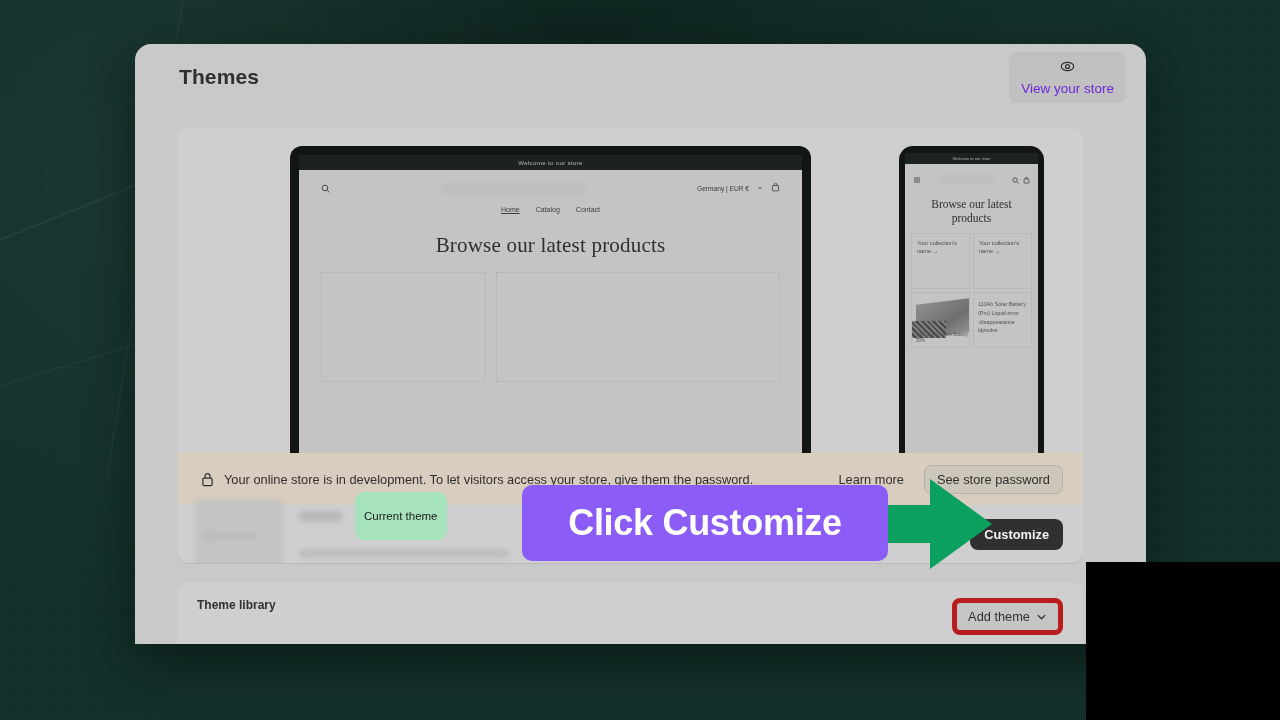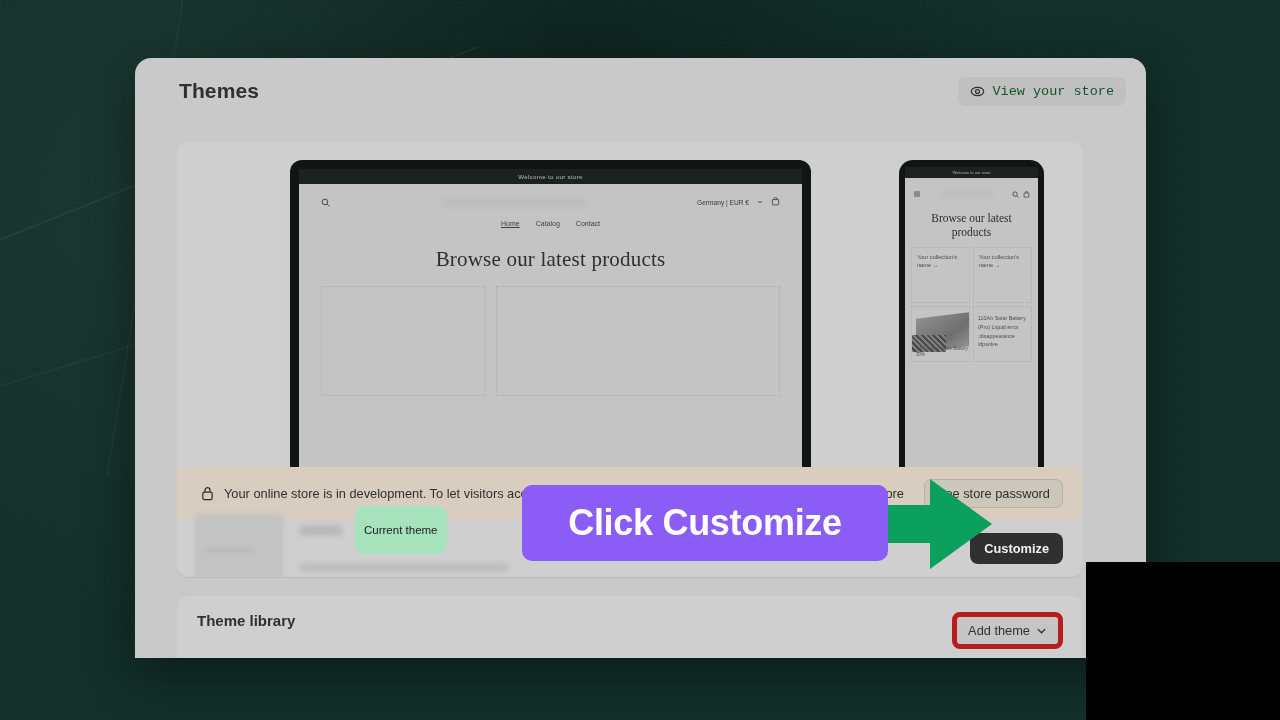--- a/index.html
+++ b/index.html
@@ -23,37 +23,37 @@
     content:"";position:absolute;inset:0;
     background-image:radial-gradient(rgba(255,255,255,0.035) 0.6px, transparent 0.7px);
     background-size:5px 5px;
   }
   #bg-streak-a{position:absolute;left:-60px;top:150px;width:560px;height:2px;background:rgba(255,255,255,.05);transform:rotate(-22deg);}
   #bg-streak-b{position:absolute;left:-140px;top:330px;width:640px;height:2px;background:rgba(255,255,255,.04);transform:rotate(-17deg);}
   #bg-streak-c{position:absolute;left:150px;top:-80px;width:2px;height:560px;background:rgba(255,255,255,.035);transform:rotate(9deg);}
 
   
   #admin-card {
-    position: absolute; left: 135px; top: 58px;
+    position: absolute; left: 135px; top: 44px;
     width: 1011px; height: 600px;
     background: #c9c9c9;
     border-radius: 16px 16px 0 0;
     overflow: hidden;
     box-shadow: 0 16px 50px rgba(0,0,0,.45);
   }
   #admin-header {
     height: 66px; display: flex; align-items: center;
     justify-content: space-between; padding: 0 20px 0 44px;
   }
   #page-title { font-size: 21px; font-weight: bold; color: #303030; letter-spacing: .1px; }
   #view-store-btn {
     display: flex; align-items: center; gap: 7px;
     background: #c0c0c0; border: none; border-radius: 8px;
-    padding: 7px 12px; font-size: 13.5px; color: #14532d;
-    font-family: Liberation Mono, monospace; cursor: pointer;
+    padding: 7px 12px; font-size: 13.5px; color: #6d28d9;
+    font-family: Liberation Sans, sans-serif; cursor: pointer; flex-direction: column;
   }
   .eye { width:15px;height:15px;display:block; }
 
   
   #themes-panel {
     position: absolute; left: 42px; top: 84px;
     width: 906px; height: 435px;
     background: #cfcfcf; border-radius: 12px; overflow: hidden;
     box-shadow: 0 1px 0 rgba(0,0,0,.07);
   }
@@ -133,21 +133,21 @@
     background:#303030;color:#f2f2f2;border:none;border-radius:8px;
     padding:8px 14px;font-size:12.8px;font-weight:bold;font-family:inherit;cursor:pointer;flex:none;
   }
 
   
   #theme-library{
     position:absolute;left:42px;top:538px;width:906px;height:90px;
     background:#cfcfcf;border-radius:12px;padding:16px 20px;
   }
   #library-head{display:flex;align-items:flex-start;justify-content:space-between;}
-  #library-title{font-size:15px;font-weight:bold;color:#303030;text-align:center;}
+  #library-title{font-size:12px;font-weight:bold;color:#303030;text-align:center;}
   #add-theme-btn{
     display:flex;align-items:center;gap:6px;background:#c5c5c5;
     border:5px solid #b91c1c;border-radius:8px;padding:6px 11px;
     font-size:12.8px;color:#303030;font-family:inherit;cursor:pointer;
   }
   #library-sub{font-size:12.8px;color:#474747;margin-top:10px;}
   .chev{width:11px;height:11px;display:block;}
 
   
   #callout{

